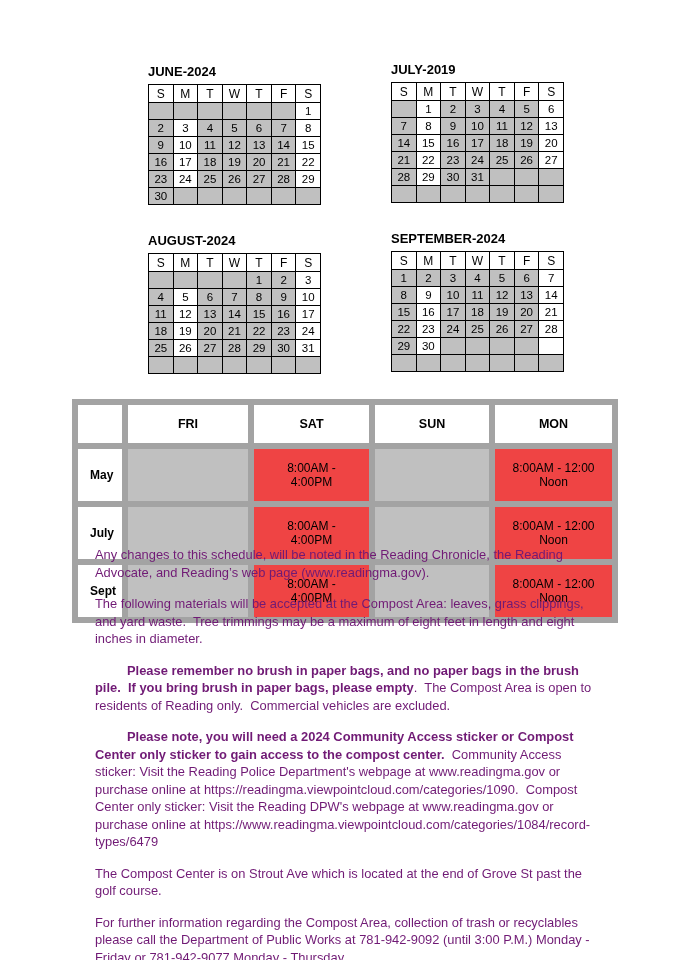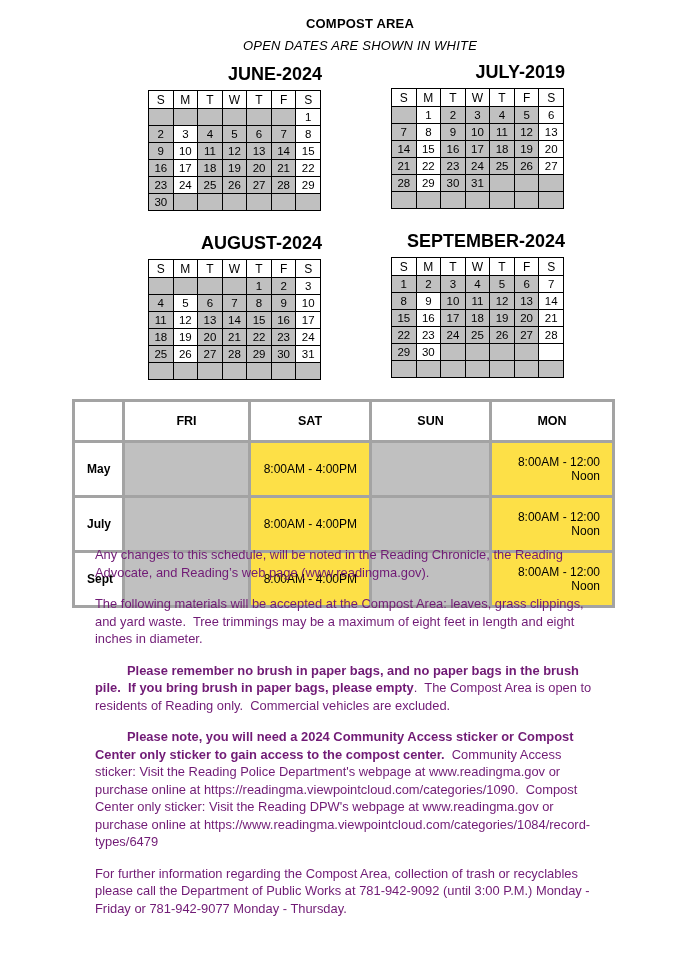--- a/index.html
+++ b/index.html
@@ -15,63 +15,59 @@
     overflow:hidden;
   }
   .header {
     position:absolute; left:32px; top:16px; width:656px;
     text-align:center;
   }
   .title { font-size:13px; font-weight:bold; letter-spacing:.2px; }
   .subtitle { font-size:13px; font-style:italic; margin-top:7px; letter-spacing:.2px; }
 
   .cal { position:absolute; width:174px; }
-  .cal-title { font-size:18px; font-weight:bold; text-align:right; margin-bottom:5px; }
+  .cal-title { font-size:13px; font-weight:bold; text-align:left; margin-bottom:5px; }
   .cal-table { border-collapse:collapse; table-layout:fixed; width:173px; }
   .cal-table th, .cal-table td {
     border:1px solid #000; text-align:center; padding:0;
     overflow:hidden;
   }
   .cal-table th { height:18px; font-size:12px; font-weight:normal; background:#fff; }
   .cal-table td { height:17px; font-size:11.5px; }
   .cal-table td.closed { background:var(--closed,#c0c0c0); }
   .cal-table td.open { background:#ffffff; }
 
   .hours-table {
     position:absolute; left:72px; top:399px;
     border-collapse:collapse; table-layout:fixed; width:540px;
     border:2px solid #000;
   }
   .hours-table th, .hours-table td {
-    border:3px solid #a3a3a3; padding:12px; text-align:center; overflow:hidden;
+    border:6px solid #a3a3a3; padding:12px; text-align:center; overflow:hidden;
   }
   .hours-table th { height:17px; font-size:12.5px; font-weight:bold; background:#fff; }
   .hours-table td { height:15.5px; font-size:12px; }
   .hours-table td.hl { font-weight:bold; background:#fff; }
   .hours-table td.closed-cell { background:var(--closed,#c0c0c0); }
-  .hours-table td.time-cell { background:#fde047;text-align:right; }
+  .hours-table td.time-cell { background:#ef4444; }
 
   .paragraphs {
     position:absolute; left:95px; top:546px; width:505px;
   }
   .para {
     font-size:12.9px; line-height:17.5px; margin-bottom:14px;
     white-space:pre-wrap; color:#701a75;
   }
   .para .b { font-weight:bold;margin-left:32px; }
 </style>
 </head>
 <body>
 
 <div class="page">
 
-  <div class="header">
-    <div class="title">COMPOST AREA</div>
-    <div class="subtitle">OPEN DATES ARE SHOWN IN WHITE</div>
-  </div>
 
   <div class="cal" style="left:148px; top:64px;">
     <div class="cal-title">JUNE-2024</div>
     <table class="cal-table">
         <tbody>
           <tr>
             <th>S</th>
             <th>M</th>
             <th>T</th>
             <th>W</th>
@@ -388,16 +384,17 @@
           <td class="time-cell">8:00AM - 12:00 Noon</td>
         </tr>
       </tbody>
     </table>
 
   <div class="paragraphs">
       <div class="para"><span>Any changes to this schedule, will be noted in the Reading Chronicle, the Reading Advocate, and Reading’s web page (www.readingma.gov).</span></div>
       <div class="para"><span>The following materials will be accepted at the Compost Area: leaves, grass clippings, and yard waste.  Tree trimmings may be a maximum of eight feet in length and eight inches in diameter.</span></div>
       <div class="para"><span class="b">Please remember no brush in paper bags, and no paper bags in the brush pile.  If you bring brush in paper bags, please empty</span><span>.  The Compost Area is open to residents of Reading only.  Commercial vehicles are excluded.</span></div>
       <div class="para"><span class="b">Please note, you will need a 2024 Community Access sticker or Compost Center only sticker to gain access to the compost center.</span><span>  Community Access sticker: Visit the Reading Police Department's webpage at www.readingma.gov or purchase online at https://readingma.viewpointcloud.com/categories/1090.  Compost Center only sticker: Visit the Reading DPW's webpage at www.readingma.gov or purchase online at https://www.readingma.viewpointcloud.com/categories/1084/record-types/6479</span></div>
+      <div class="para"><span>The Compost Center is on Strout Ave which is located at the end of Grove St past the golf course.</span></div>
       <div class="para"><span>For further information regarding the Compost Area, collection of trash or recyclables please call the Department of Public Works at 781-942-9092 (until 3:00 P.M.) Monday - Friday or 781-942-9077 Monday - Thursday.</span></div>
     </div>
 
 </div>
 
 </body></html>

